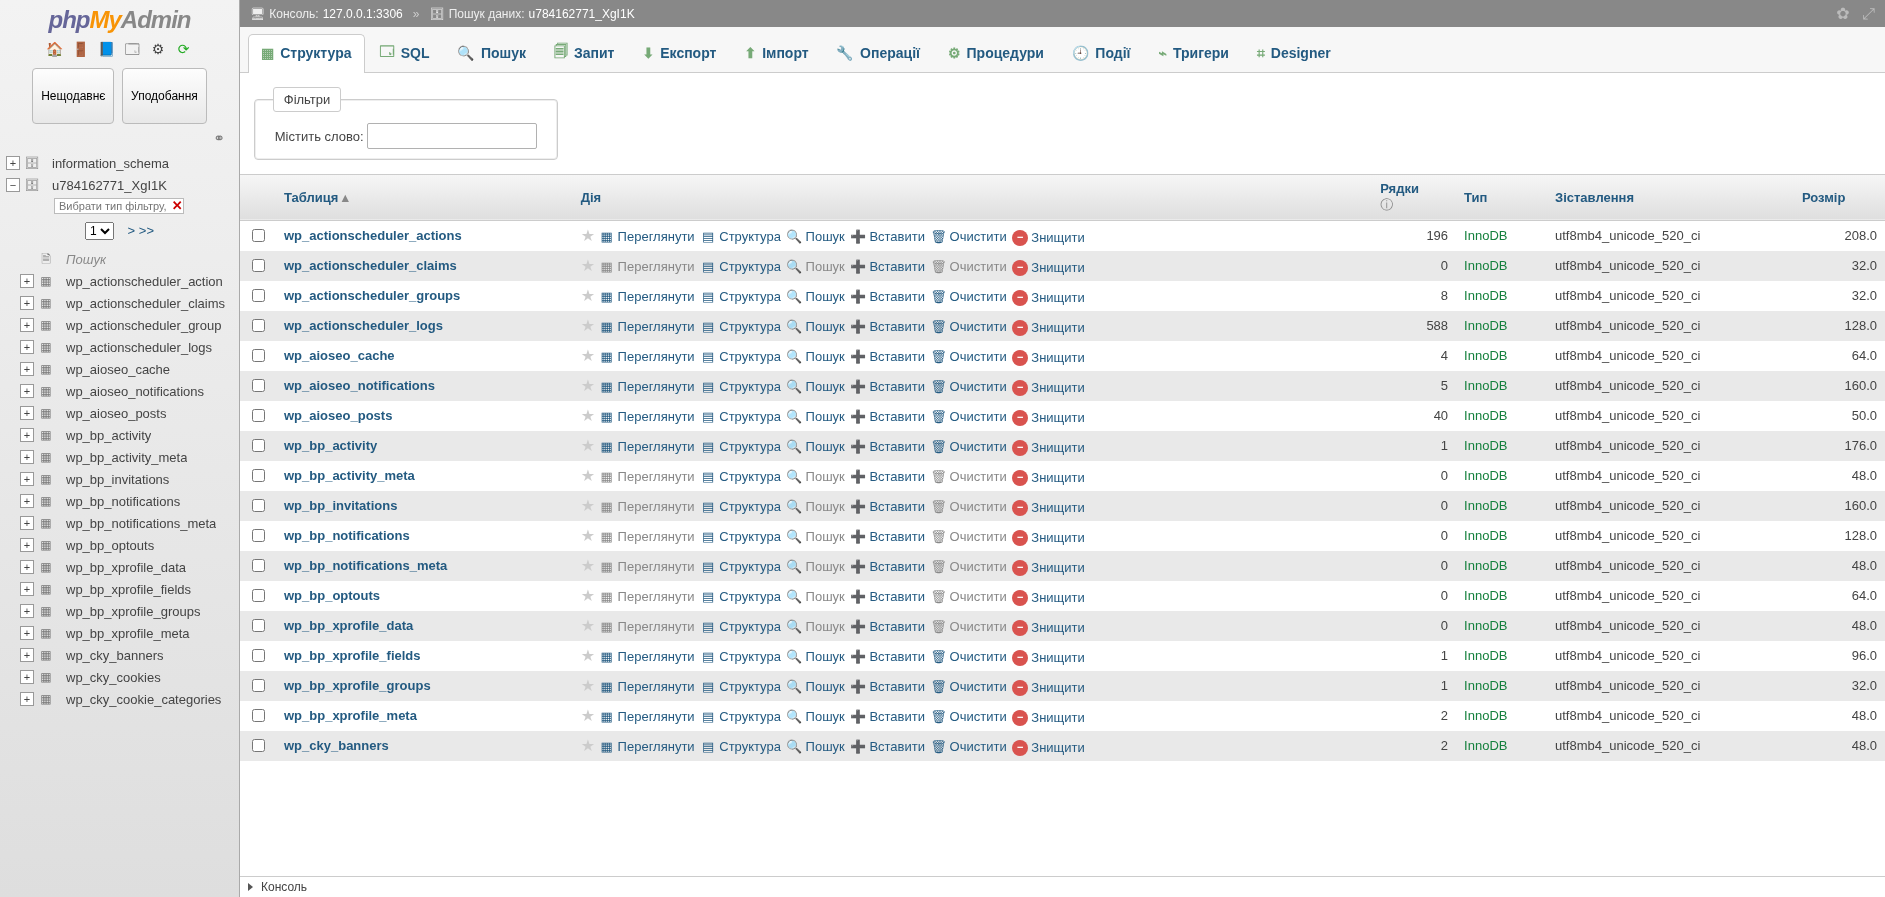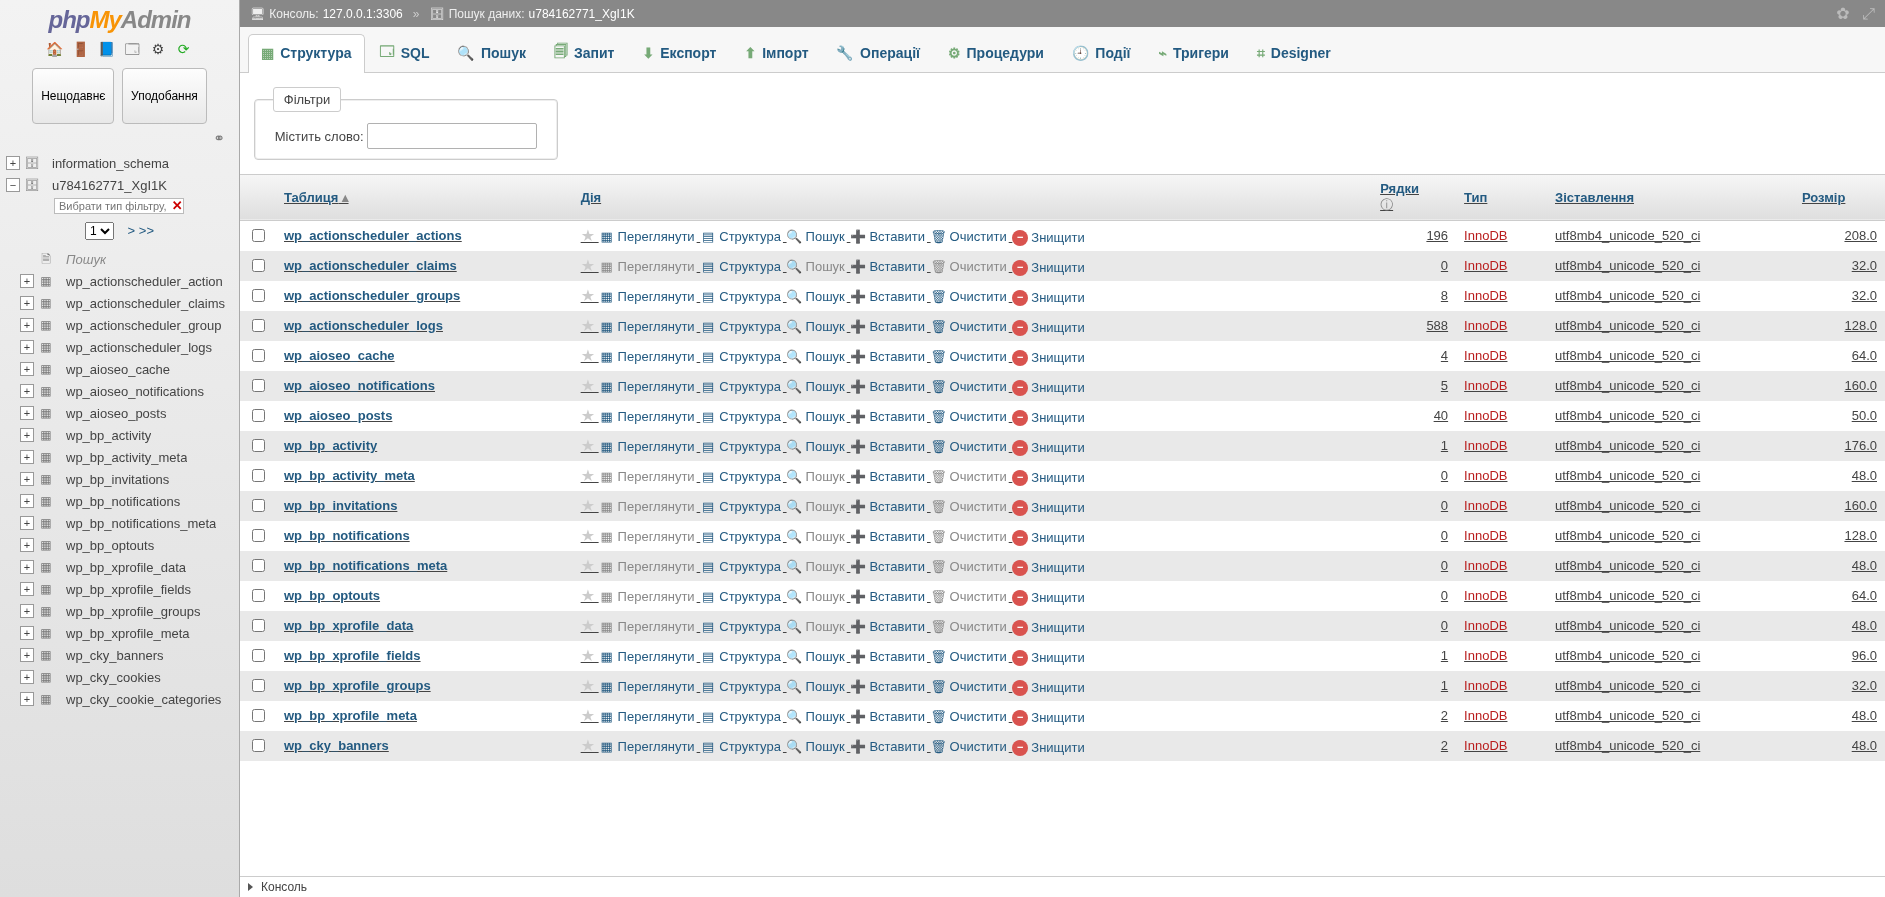--- a/index.html
+++ b/index.html
@@ -151,21 +151,21 @@
     color: #235a81;
     font-weight: bold;
     position: relative;
     top: 1px;
   }
   .tab.active {
     background: #fff;
     border-color: #ccc;
   }
   .tab .ticon { font-size: 14px; color: #7a7; }
-  #body { flex: 1; padding: 14px; overflow: auto; text-decoration: underline; }
+  #body { flex: 1; padding: 14px; overflow: auto; }
 
   fieldset.filters {
     display: inline-block;
     border: 1px solid #ccc;
     border-radius: 4px;
     background: #fff;
     margin: 0 0 14px 0;
     box-shadow: 0 0 0 1px #eee inset;
   }
   fieldset.filters legend {
@@ -218,21 +218,21 @@
   .drop-btn {
     display: inline-block; width: 16px; height: 16px;
     border-radius: 50%;
     background: #d9534f;
     color: #fff; font-weight: bold;
     text-align: center; line-height: 15px; font-size: 11px;
   }
   .empty-btn {
     display:inline-block; width:16px; text-align:center;
   }
-  .typecol { color: #b91c1c; }
+  .typecol { color: #15803d; }
 
   
   #console {
     position: fixed;
     left: 240px; right: 0; bottom: 0;
     background: #fff;
     border-top: 1px solid #ccc;
     padding: 3px 8px;
     font-size: 12px;
     display: flex; align-items: center; gap: 6px;

